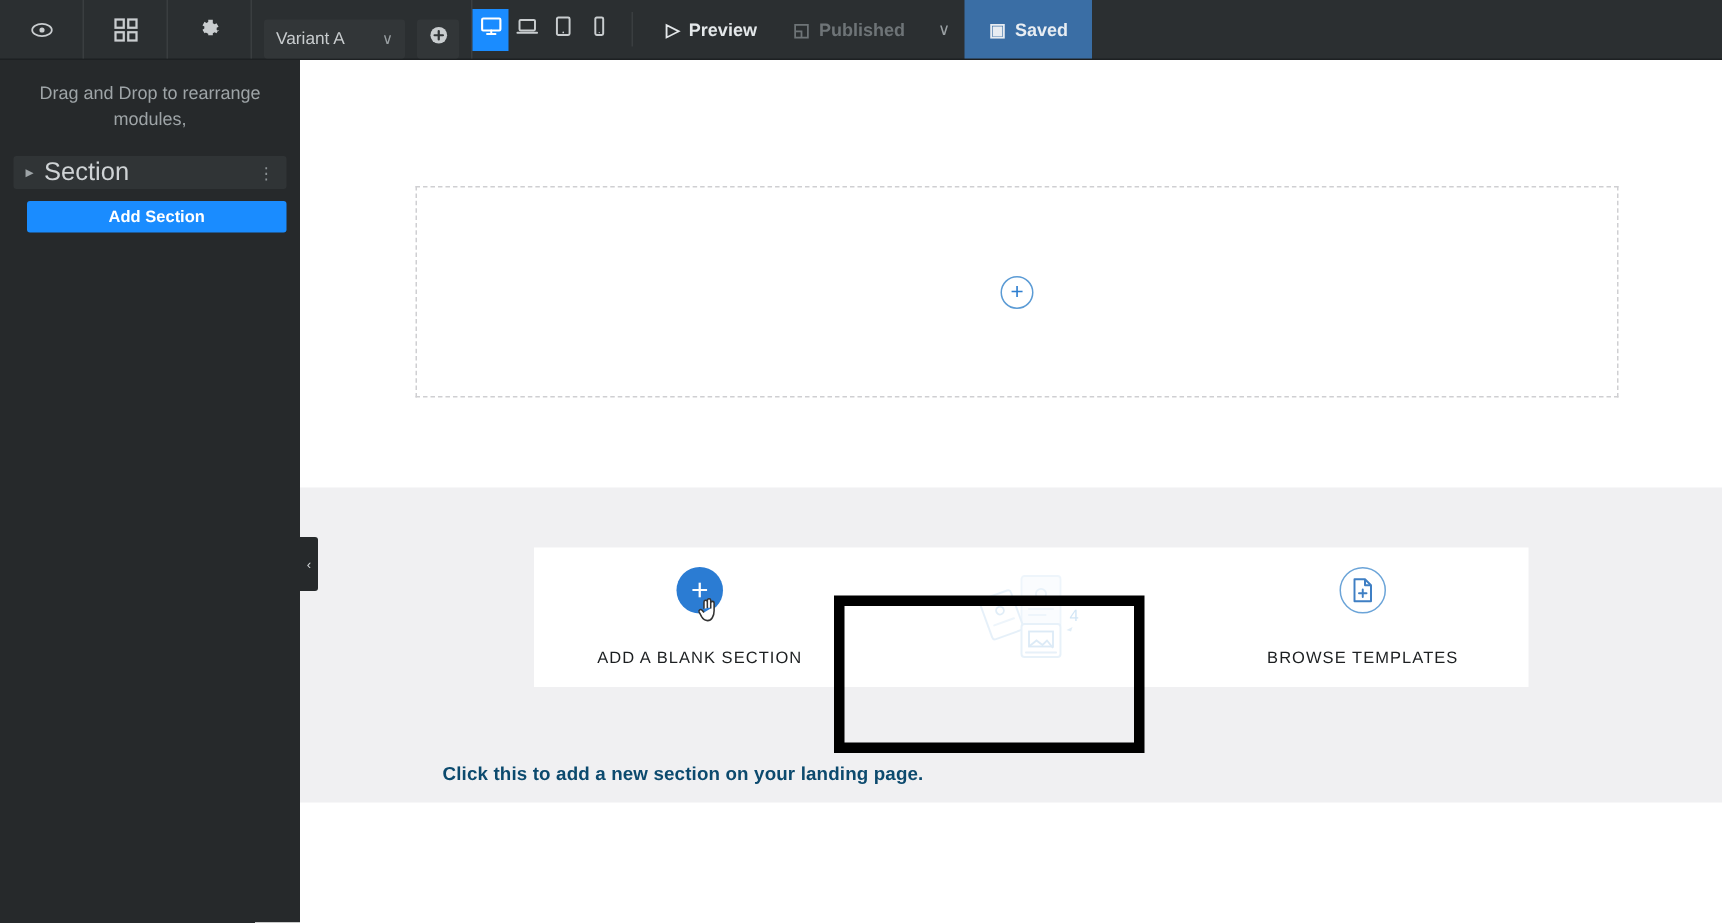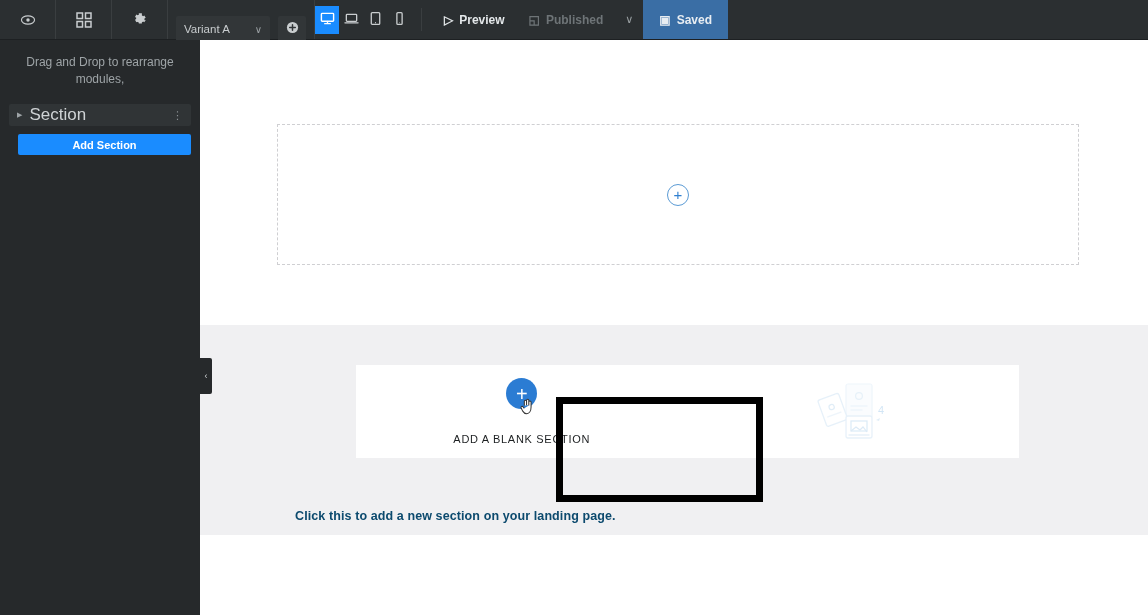--- a/index.html
+++ b/index.html
@@ -19,21 +19,21 @@
     display: flex; align-items: stretch;
     border-bottom: 1px solid #1d2022;
   }
   .tb-iconbtn {
     width: 56px; display: flex; align-items: center; justify-content: center;
     border-right: 1px solid #3a3e40;
     cursor: pointer;
   }
   .tb-iconbtn svg { display: block; }
   .tb-variant-wrap {
-    display: flex; align-items: flex-start; padding: 16px 8px;
+    display: flex; align-items: flex-end; padding: 0 8px;
     border-right: 1px solid #3a3e40;
   }
   .tb-variant {
     display: flex; align-items: center; justify-content: space-between;
     width: 94px; height: 26px; padding: 0 8px;
     background: #323638; border-radius: 2px;
     color: #c8ccce; font-size: 11.5px; cursor: pointer;
   }
   .tb-variant .chev { color: #9aa0a3; font-size: 10px; }
   .tb-addvariant {
@@ -345,19 +345,29 @@
             <rect x="36" y="36" width="26" height="22" rx="2" fill="#ffffff" stroke="#bcd8ef" stroke-width="1.3"></rect>
             <rect x="41" y="41" width="16" height="10" fill="none" stroke="#9cc6e8" stroke-width="1.2"></rect>
             <path d="M41 51l5-4 4 3 3-3 4 5" fill="none" stroke="#9cc6e8" stroke-width="1.2"></path>
             <path d="M39 55h20" stroke="#bcd8ef" stroke-width="1.4" stroke-linecap="round"></path>
             <text x="68" y="34" font-family="Liberation Sans, sans-serif" font-size="11" fill="#7fb7e4">4</text>
             <path d="M66 40l4-2-1 3z" fill="#a9cdea"></path>
           </svg>
         </div>
       </div>
 
+      <div class="sc-col">
+        <div class="doc-icon-circle">
+          <svg width="15" height="17" viewBox="0 0 15 17">
+            <path d="M2 1.2h7l4 4v10.6H2z" fill="none" stroke="#3f7fc4" stroke-width="1.3" stroke-linejoin="round"></path>
+            <path d="M9 1.2v4h4" fill="none" stroke="#3f7fc4" stroke-width="1.3" stroke-linejoin="round"></path>
+            <path d="M7.5 8v5M5 10.5h5" stroke="#3f7fc4" stroke-width="1.3" stroke-linecap="round"></path>
+          </svg>
+        </div>
+        <div class="sc-label">BROWSE TEMPLATES</div>
+      </div>
     </div>
 
     <div class="highlight-box"></div>
 
     <div class="caption">Click this to add a new section on your landing page.</div>
   </div>
 </div>
 
 </body></html>

